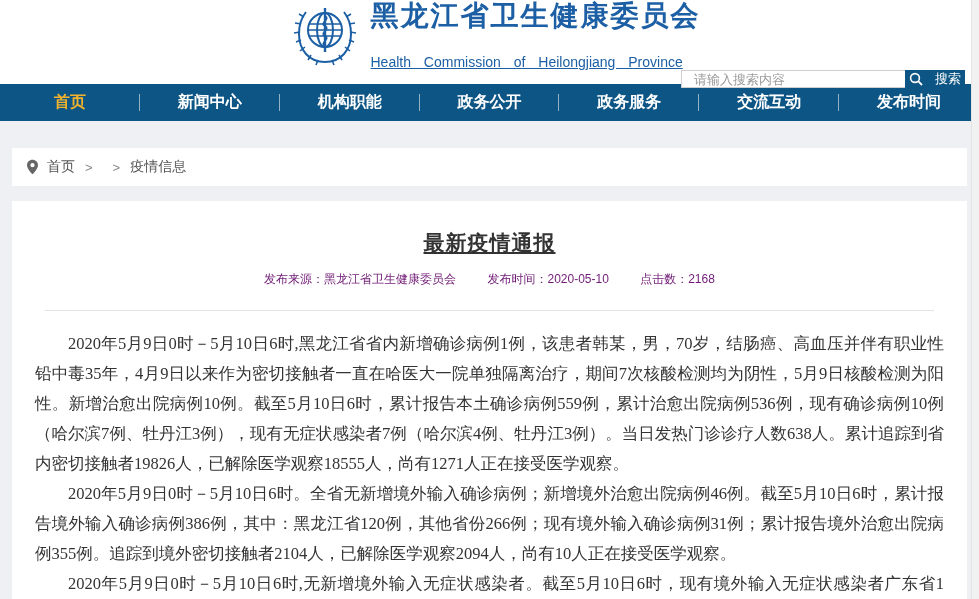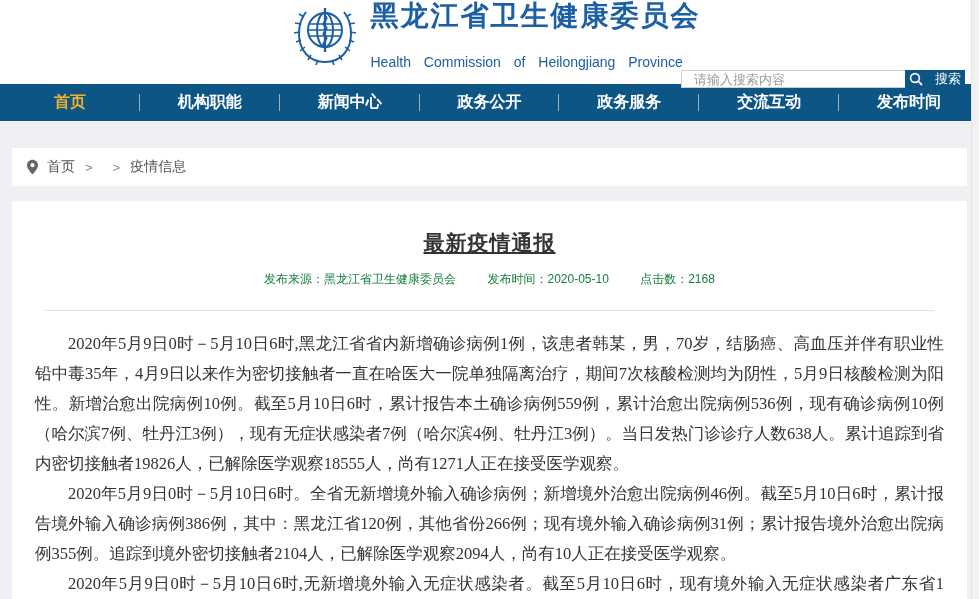--- a/index.html
+++ b/index.html
@@ -26,20 +26,21 @@
     font-size: 28px;
     font-weight: bold;
     letter-spacing: 2px;
     line-height: 1.15;
   }
   .site-subtitle {
     color: #1c5fa4;
     font-size: 14px;
     word-spacing: 9px;
     margin-top: 21px;
+    text-decoration: underline;
   }
   .search-area {
     margin-left: auto;
     display: flex;
     align-items: stretch;
     height: 33px;
   }
   .search-input {
     width: 224px;
     border: 1px solid #cfcfcf;
@@ -120,21 +121,21 @@
   .article-title {
     text-align: center;
     font-size: 21px;
     font-weight: bold;
     color: #333;
     letter-spacing: 1px;
     text-decoration: underline;
   }
   .article-meta {
     text-align: center;
-    color: #15803d;
+    color: #701a75;
     font-size: 12px;
     margin-top: 14px;
   }
   .article-meta span { margin: 0 14px; }
   .article-divider {
     border: none;
     border-top: 1px solid #e2e2e2;
     margin: 22px 12px 10px 12px;
   }
   .article-body {
@@ -193,24 +194,24 @@
     </button>
   </div>
 </div>
 
 <div class="nav">
   <ul>
     <li class="active">
         <span>首页</span>
       </li>
     <li>
+        <span>新闻中心</span>
+      </li>
+    <li>
         <span>机构职能</span>
-      </li>
-    <li>
-        <span>新闻中心</span>
       </li>
     <li>
         <span>政务公开</span>
       </li>
     <li>
         <span>政务服务</span>
       </li>
     <li>
         <span>交流互动</span>
       </li>

